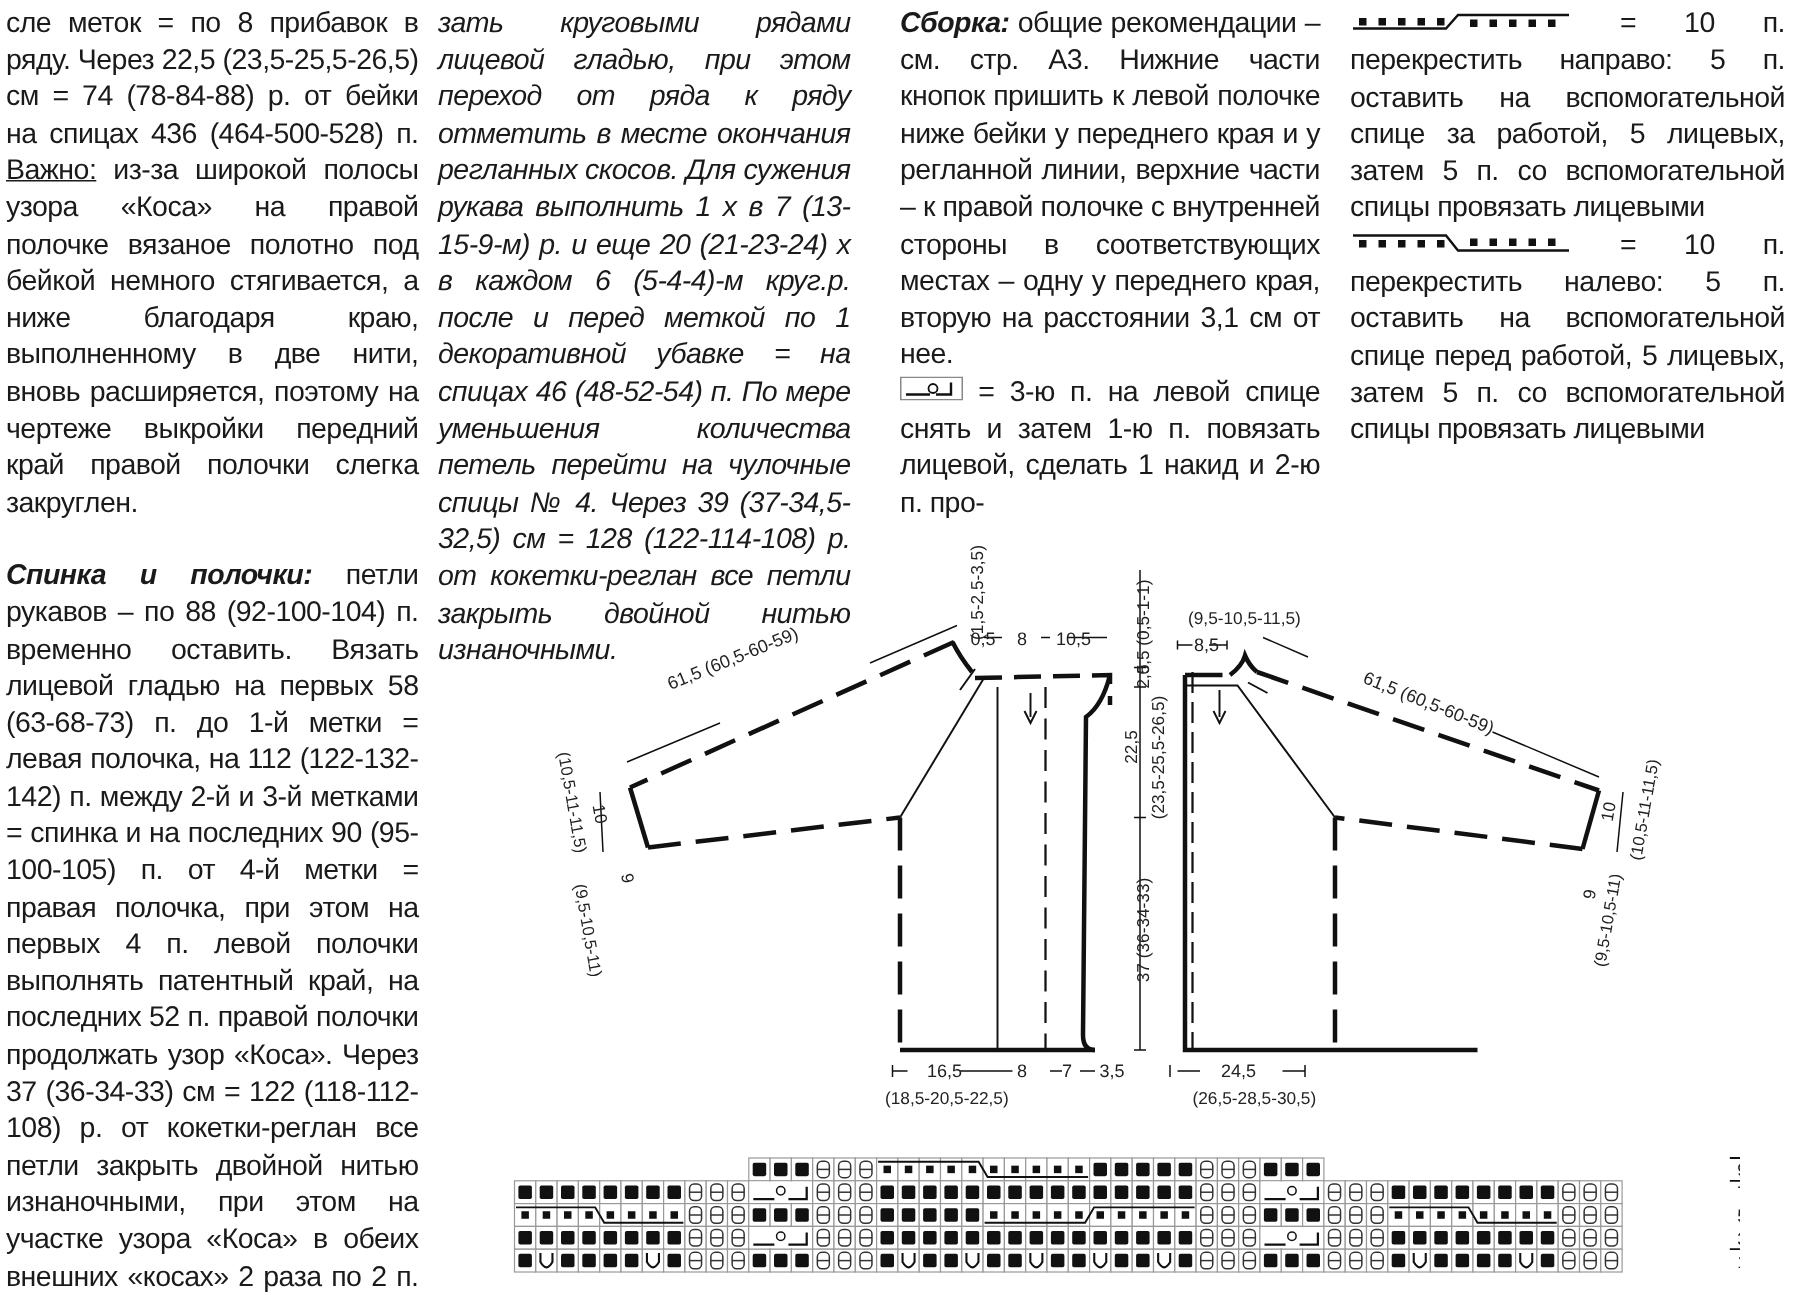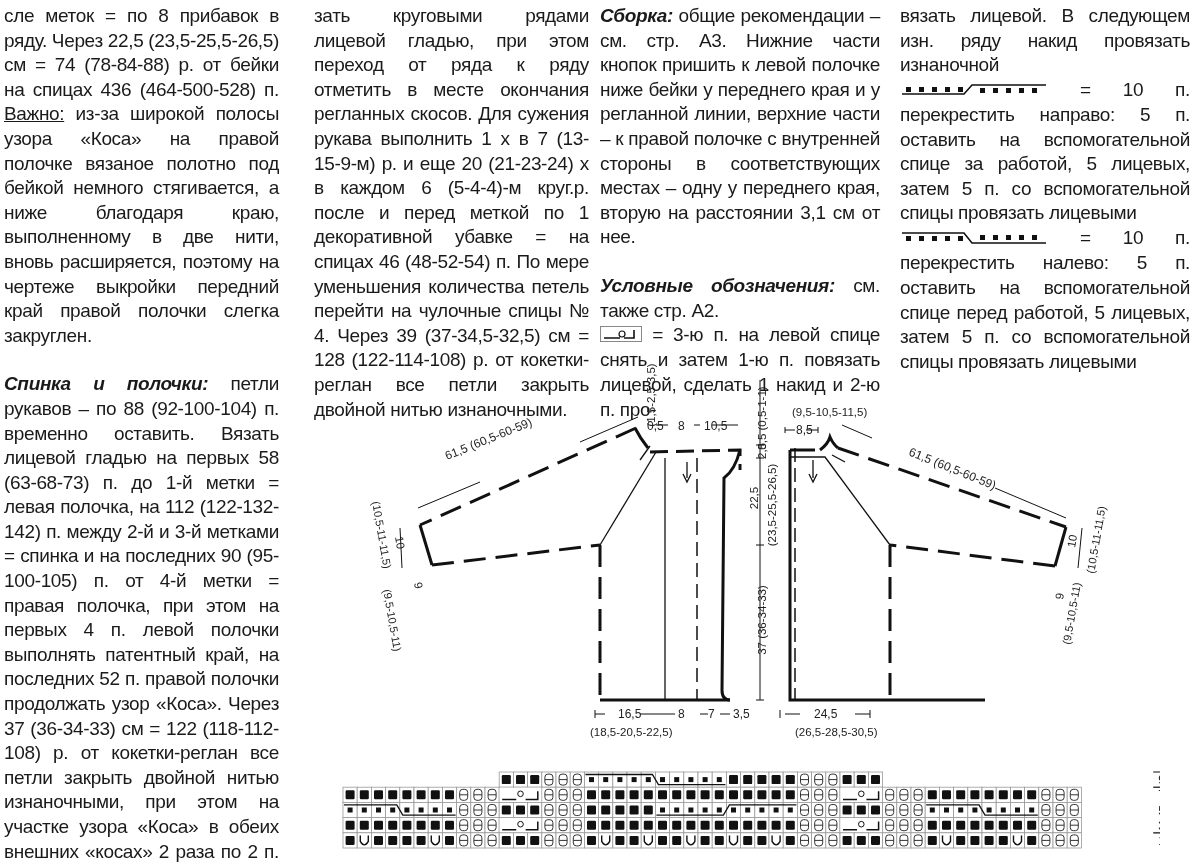--- a/index.html
+++ b/index.html
@@ -5,21 +5,21 @@
   html, body { margin:0; padding:0; background:#fff; }
   body { width:1200px; height:863px; position:relative; overflow:hidden;
          font-family:"Liberation Sans", sans-serif; color:#1a1a1a; }
   .col { position:absolute; top:4px; font-size:19px; line-height:24.6px;
          font-stretch:condensed; letter-spacing:-0.35px; }
   .col p { margin:0; text-align:justify; text-align-last:left; }
   .col p.gap { margin-top:24px; }
   .col b { font-weight:bold;font-style:italic; }
   .u { text-decoration:underline; }
   #c1 { left:4px; width:275px; }
-  #c2 { left:314px; width:275px; }
+  #c2 { left:292px; width:275px;font-style:italic; }
   #c3 { left:600px; width:280px; }
   #c4 { left:900px; width:290px; }
   .sym { display:inline-block; vertical-align:middle; }
   svg text { font-family:"Liberation Sans", sans-serif; fill:#222; }
   #diagram { position:absolute; left:355px; top:345px; }
   #chart { position:absolute; left:340px; top:768px; }
 </style>
 </head>
 <body>
 
@@ -28,30 +28,28 @@
   <p class="gap"><b>Спинка и полочки:</b><span> петли рукавов – по 88 (92-100-104) п. временно оставить. Вязать лицевой гладью на первых 58 (63-68-73) п. до 1-й метки = левая полочка, на 112 (122-132-142) п. между 2-й и 3-й метками = спинка и на последних 90 (95-100-105) п. от 4-й метки = правая полочка, при этом на первых 4 п. левой полочки выполнять патентный край, на последних 52 п. правой полочки продолжать узор «Коса». Через 37 (36-34-33) см = 122 (118-112-108) р. от кокетки-реглан все петли закрыть двойной нитью изнаночными, при этом на участке узора «Коса» в обеих внешних «косах» 2 раза по 2 п. провязать вместе изнаночными, а в средней «косе» провязать вместе изнаночными 5 раз по 2 п.</span></p>
 
 </div>
 
 <div id="c2" class="col">
   <p>зать круговыми рядами лицевой гладью, при этом переход от ряда к ряду отметить в месте окончания регланных скосов. Для сужения рукава выполнить 1 х в 7 (13-15-9-м) р. и еще 20 (21-23-24) х в каждом 6 (5-4-4)-м круг.р. после и перед меткой по 1 декоративной убавке = на спицах 46 (48-52-54) п. По мере уменьшения количества петель перейти на чулочные спицы № 4.  Через 39 (37-34,5-32,5) см = 128 (122-114-108) р. от кокетки-реглан все петли закрыть двойной нитью изнаночными.</p>
 </div>
 
 <div id="c3" class="col">
   <p><b>Сборка:</b><span> общие рекомендации – см. стр. А3. Нижние части кнопок пришить к левой полочке ниже бейки у переднего края и у регланной линии, верхние части – к правой полочке с внутренней стороны в соответствующих местах –  одну у переднего края, вторую на расстоянии 3,1 см от нее.</span></p>
-  <p class="gap"><b>Условные обозначения:</b><span> см. также стр. А2.</span></p>
   <p><span class="sym"><svg width="42" height="16" viewBox="0 0 42 16">
           <rect x="0.5" y="0.5" width="41" height="15" fill="none" stroke="#888"></rect>
           <path d="M4 12 H20 M24 12 H34 V4" fill="none" stroke="#111" stroke-width="1.6"></path>
           <circle cx="22" cy="8" r="3" fill="none" stroke="#111" stroke-width="1.2"></circle>
         </svg></span><span> = 3-ю п. на левой спице снять и затем 1-ю п. повязать лицевой, сделать 1 накид и 2-ю п. про-</span></p>
 </div>
 
 <div id="c4" class="col">
-  <p>вязать лицевой. В следующем изн. ряду накид провязать изнаночной</p>
   <p><span class="sym"><svg width="148" height="14" viewBox="0 0 148 14">
           <path d="M2 12 H64 L72 3 H146" fill="none" stroke="#111" stroke-width="1.6"></path>
           <g fill="#111">
             <rect x="6" y="5" width="5" height="5"></rect>
             <rect x="19" y="5" width="5" height="5"></rect>
             <rect x="32" y="5" width="5" height="5"></rect>
             <rect x="45" y="5" width="5" height="5"></rect>
             <rect x="58" y="5" width="5" height="5"></rect>
             <rect x="80" y="6" width="5" height="5"></rect>
             <rect x="93" y="6" width="5" height="5"></rect>

